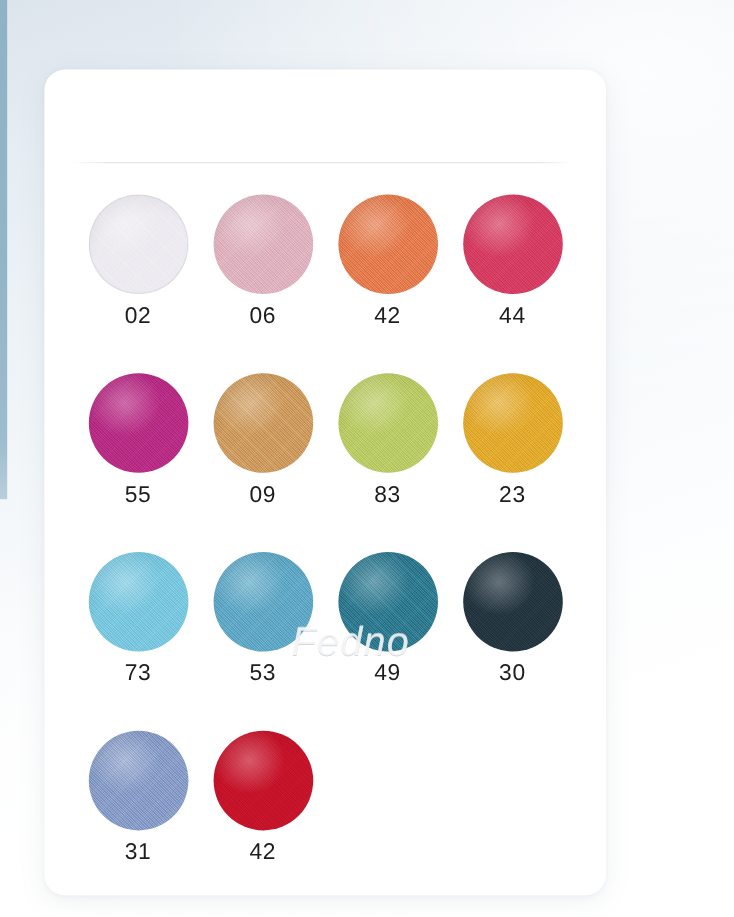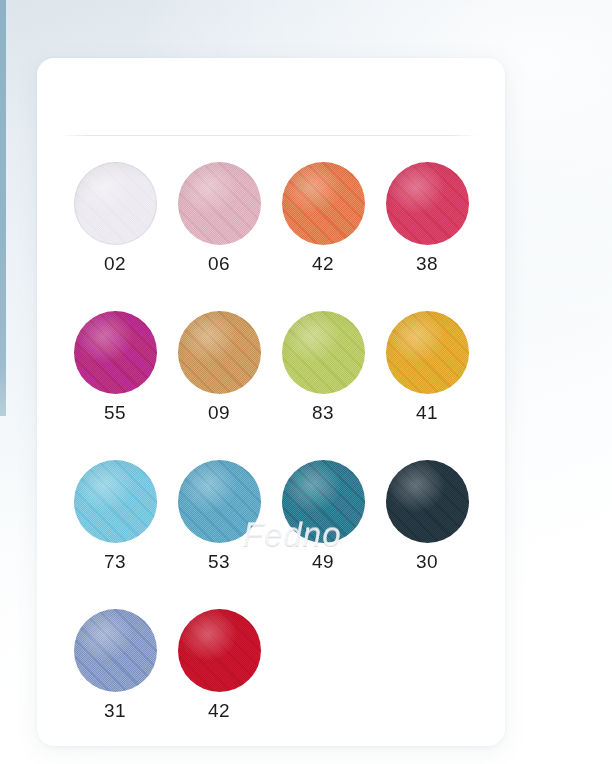--- a/index.html
+++ b/index.html
@@ -162,37 +162,37 @@
       <div class="swatch-cell">
         <div class="swatch-disc" style="background-color: rgb(221, 174, 188);"></div>
         <div class="swatch-label">06</div>
       </div>
       <div class="swatch-cell">
         <div class="swatch-disc" style="background-color: rgb(226, 118, 75);"></div>
         <div class="swatch-label">42</div>
       </div>
       <div class="swatch-cell">
         <div class="swatch-disc" style="background-color: rgb(211, 58, 93);"></div>
-        <div class="swatch-label">38</div>
+        <div class="swatch-label">44</div>
       </div>
       <div class="swatch-cell">
         <div class="swatch-disc" style="background-color: rgb(179, 42, 126);"></div>
         <div class="swatch-label">55</div>
       </div>
       <div class="swatch-cell">
         <div class="swatch-disc" style="background-color: rgb(202, 148, 89);"></div>
         <div class="swatch-label">09</div>
       </div>
       <div class="swatch-cell">
         <div class="swatch-disc" style="background-color: rgb(181, 200, 96);"></div>
         <div class="swatch-label">83</div>
       </div>
       <div class="swatch-cell">
         <div class="swatch-disc" style="background-color: rgb(224, 165, 44);"></div>
-        <div class="swatch-label">41</div>
+        <div class="swatch-label">23</div>
       </div>
       <div class="swatch-cell">
         <div class="swatch-disc" style="background-color: rgb(116, 196, 221);"></div>
         <div class="swatch-label">73</div>
       </div>
       <div class="swatch-cell">
         <div class="swatch-disc" style="background-color: rgb(91, 163, 194);"></div>
         <div class="swatch-label">53</div>
       </div>
       <div class="swatch-cell">

